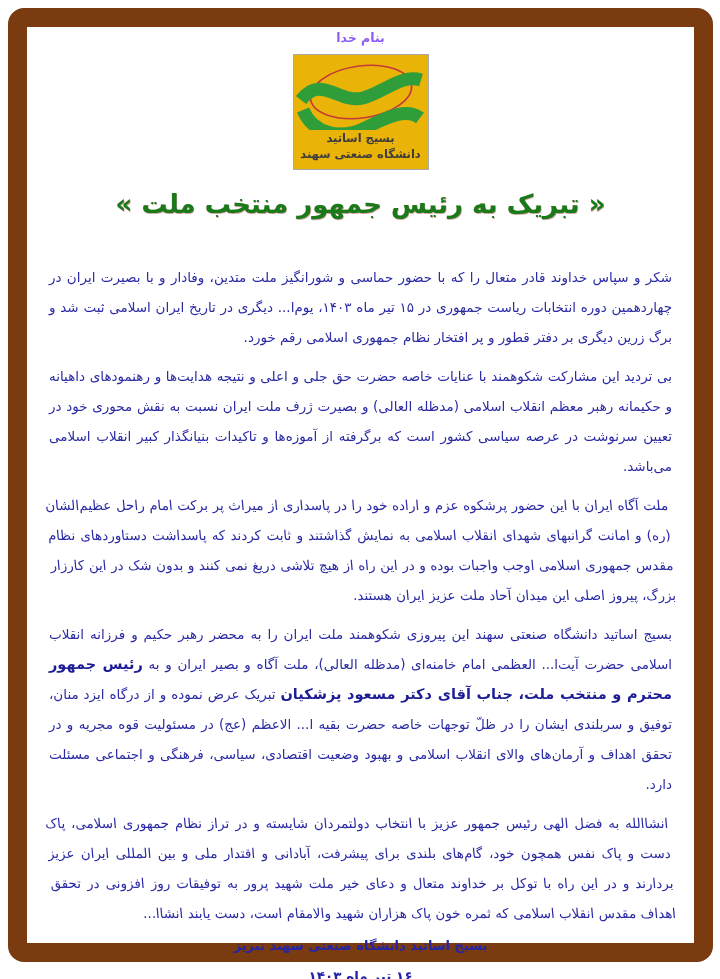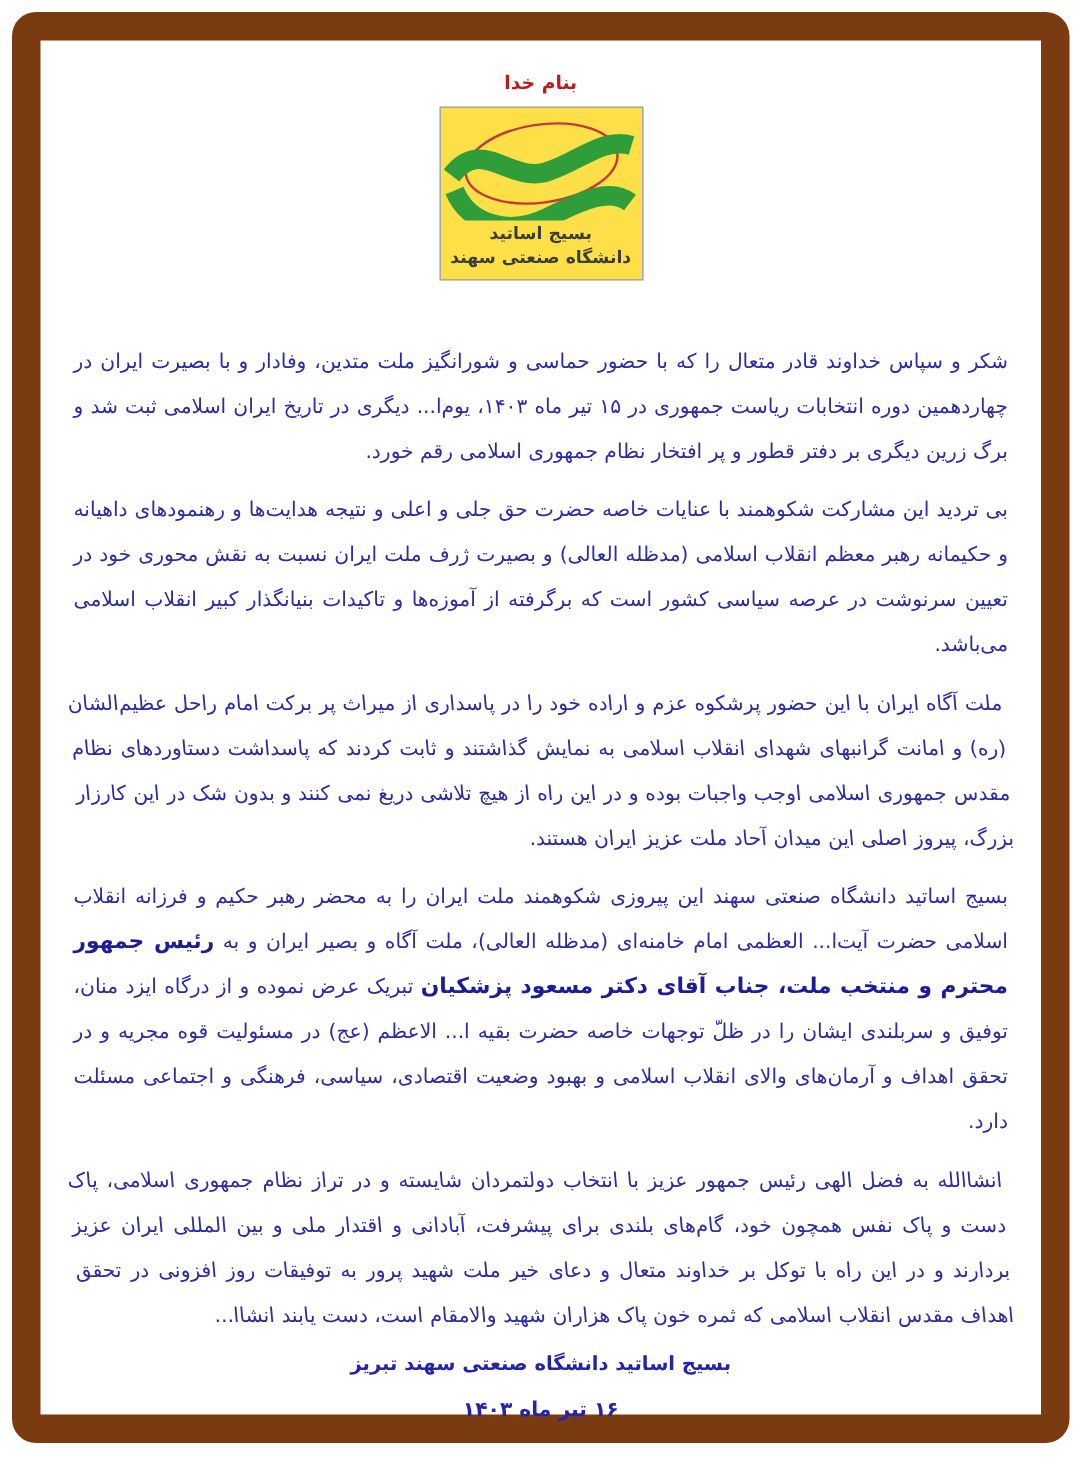--- a/index.html
+++ b/index.html
@@ -17,31 +17,31 @@
     border-radius: 16px;
     background: #ffffff;
   }
   .content {
     position: relative;
     width: 100%; height: 100%;
     padding: 0 22px;
     box-sizing: border-box;
   }
   .bismillah {
-    padding-top: 20px;
+    padding-top: 3px;
     text-align: center;
     font-weight: bold;
     font-size: 12.5px;
-    color: #b91c1c;
+    color: #8b5cf6;
   }
   .logo-box {
     width: 134px;
     margin: 9px auto 0 auto;
     border: 1px solid #a9a9a9;
-    background: #fde047;
+    background: #eab308;
     padding: 3px 0 7px 0;
   }
   .logo-box svg { display: block; margin: 0 auto; }
   .logo-line {
     text-align: center;
     font-size: 11.5px;
     font-weight: bold;
     color: #3c3c3c;
     direction: rtl;
     line-height: 16px;
@@ -100,20 +100,21 @@
     <div class="logo-box">
       <svg width="132" height="72" viewBox="0 0 132 72">
         <ellipse cx="66" cy="34" rx="51" ry="26" fill="none" stroke="#c4393b" stroke-width="1.6" transform="rotate(-8 66 34)"></ellipse>
         <path d="M6,42 C26,16 44,46 68,40 C90,34 106,16 126,22" fill="none" stroke="#2f9e3a" stroke-width="13" stroke-linecap="butt"></path>
         <path d="M8,52 C18,76 46,82 70,70 C94,58 112,50 125,60" fill="none" stroke="#2f9e3a" stroke-width="13" stroke-linecap="butt"></path>
       </svg>
       <div class="logo-line">بسیج اساتید</div>
       <div class="logo-line">دانشگاه صنعتی سهند</div>
     </div>
 
+    <h1 class="title">« تبریک به رئیس جمهور منتخب ملت »</h1>
 
     <p class="para first"><span>شکر و سپاس خداوند قادر متعال را که با حضور حماسی و شورانگیز ملت متدین، وفادار و با بصیرت ایران در چهاردهمین دوره انتخابات ریاست جمهوری در ۱۵ تیر ماه ۱۴۰۳، یوم‌ا... دیگری در تاریخ ایران اسلامی ثبت شد و برگ زرین دیگری بر دفتر قطور و پر افتخار نظام جمهوری اسلامی رقم خورد.</span></p>
 
     <p class="para"><span>بی تردید این مشارکت شکوهمند با عنایات خاصه حضرت حق جلی و اعلی و نتیجه هدایت‌ها و رهنمودهای داهیانه و حکیمانه رهبر معظم انقلاب اسلامی (مدظله العالی) و بصیرت ژرف ملت ایران نسبت به نقش محوری خود در تعیین سرنوشت در عرصه سیاسی کشور است که برگرفته از آموزه‌ها و تاکیدات بنیانگذار کبیر انقلاب اسلامی می‌باشد.</span></p>
 
     <p class="para skew"><span>ملت آگاه ایران با این حضور پرشکوه عزم و اراده خود را در پاسداری از میراث پر برکت امام راحل عظیم‌الشان (ره) و امانت گرانبهای شهدای انقلاب اسلامی به نمایش گذاشتند و ثابت کردند که پاسداشت دستاوردهای نظام مقدس جمهوری اسلامی اوجب واجبات بوده و در این راه از هیچ تلاشی دریغ نمی کنند و بدون شک در این کارزار بزرگ، پیروز اصلی این میدان آحاد ملت عزیز ایران هستند.</span></p>
 
     <p class="para"><span>بسیج اساتید دانشگاه صنعتی سهند این پیروزی شکوهمند ملت ایران را به محضر رهبر حکیم و فرزانه انقلاب اسلامی حضرت آیت‌ا... العظمی امام خامنه‌ای (مدظله العالی)، ملت آگاه و بصیر ایران و به </span><span class="bold-seg">رئیس جمهور محترم و منتخب ملت، جناب آقای دکتر مسعود پزشکیان</span><span> تبریک عرض نموده و از درگاه ایزد منان، توفیق و سربلندی ایشان را در ظلّ توجهات خاصه حضرت بقیه ا... الاعظم (عج) در مسئولیت قوه مجریه و در تحقق اهداف و آرمان‌های والای انقلاب اسلامی و بهبود وضعیت اقتصادی، سیاسی، فرهنگی و اجتماعی مسئلت دارد.</span></p>
 
     <p class="para skew"><span>انشاالله به فضل الهی رئیس جمهور عزیز با انتخاب دولتمردان شایسته و در تراز نظام جمهوری اسلامی، پاک دست و پاک نفس همچون خود، گام‌های بلندی برای پیشرفت، آبادانی و اقتدار ملی و بین المللی ایران عزیز بردارند و در این راه با توکل بر خداوند متعال و دعای خیر ملت شهید پرور به توفیقات روز افزونی در تحقق اهداف مقدس انقلاب اسلامی که ثمره خون پاک هزاران شهید والامقام است، دست یابند انشاا...</span></p>

